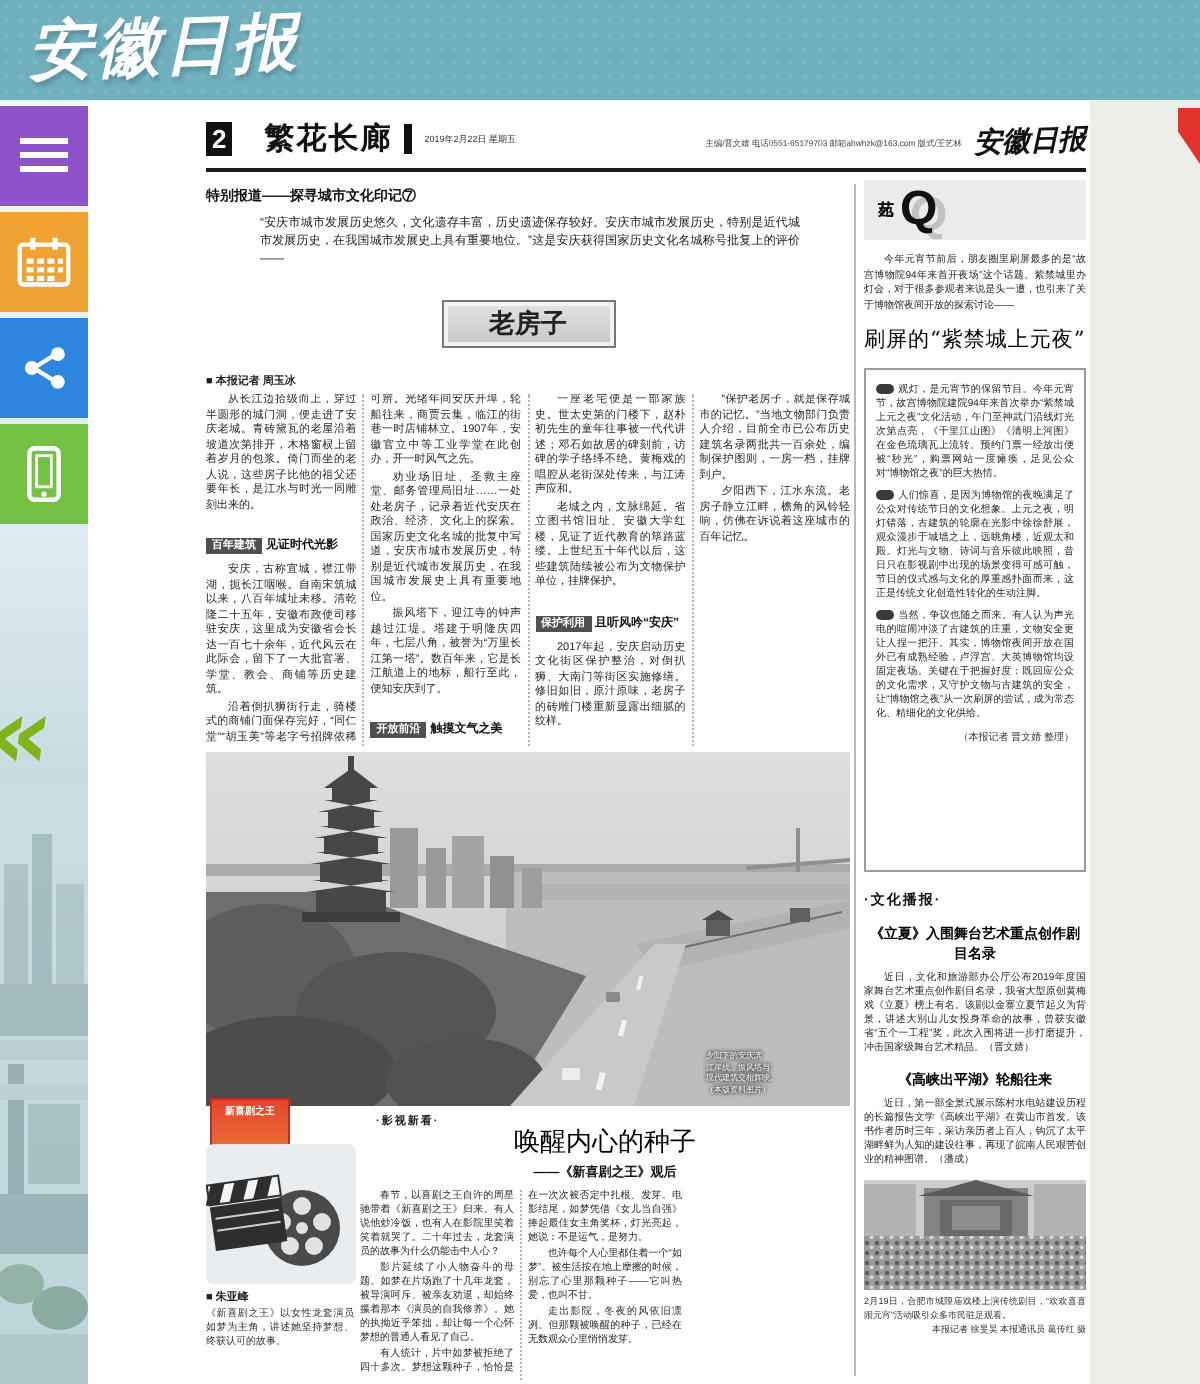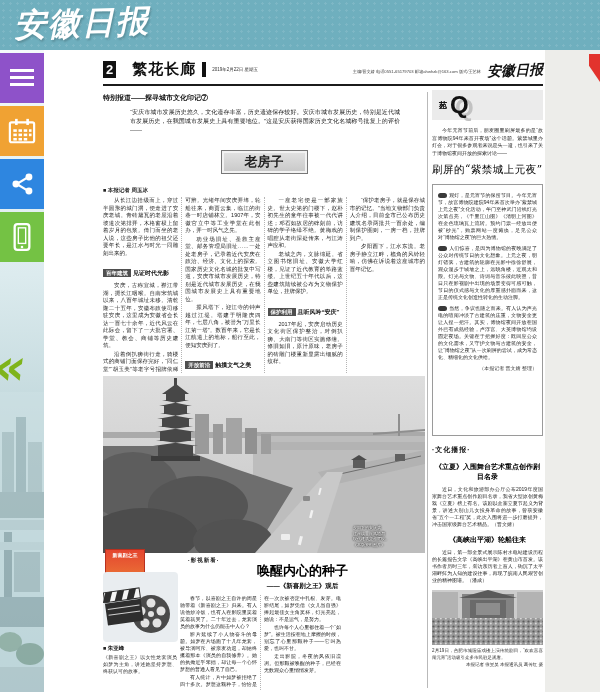--- a/index.html
+++ b/index.html
@@ -74,21 +74,21 @@
 
   
   .main-photo { position:absolute; left:103px; top:376px; width:322px; height:177px; }
   .main-photo svg { display:block; }
   .photo-cap { position:absolute; right:6px; bottom:6px; width:66px; font-size:4px;
     line-height:5.5px; color:#fff; text-shadow:0 0 2px #000, 0 0 2px #000; text-align:left; }
 
   
   .rev-label { position:absolute; left:188px; top:557px; font-size:5.5px; font-weight:bold; color:#222; letter-spacing:1px; }
   .rev-title { position:absolute; left:180px; top:562px; width:245px; text-align:center;
-    font-size:13px; font-weight:bold; color:#000; font-family:"DejaVu Serif", serif; }
+    font-size:13px; font-weight:normal; color:#000; font-family:"DejaVu Serif", serif; }
   .rev-sub { position:absolute; left:180px; top:582px; width:245px; text-align:center;
     font-size:6.5px; font-weight:bold; color:#111; }
   .poster { position:absolute; left:105px; top:549px; width:40px; height:58px; z-index:1;
     background:linear-gradient(180deg,#e4452f,#f2a03d); border:1px solid #b8301f;
     color:#fff; font-size:5px; font-weight:bold; text-align:center; padding-top:2px; }
   .poster .blob { position:absolute; left:8px; bottom:2px; width:24px; height:20px;
     background:radial-gradient(#5a2a1a 60%, transparent 61%); }
   .clap-illo { position:absolute; left:103px; top:572px; width:75px; height:70px; z-index:2; }
   .rev-byline { position:absolute; left:103px; top:645px; font-size:5.5px; font-weight:bold; color:#222; z-index:3; }
   .rev-note { position:absolute; left:103px; top:654px; width:74px; font-size:5px; line-height:7px;

